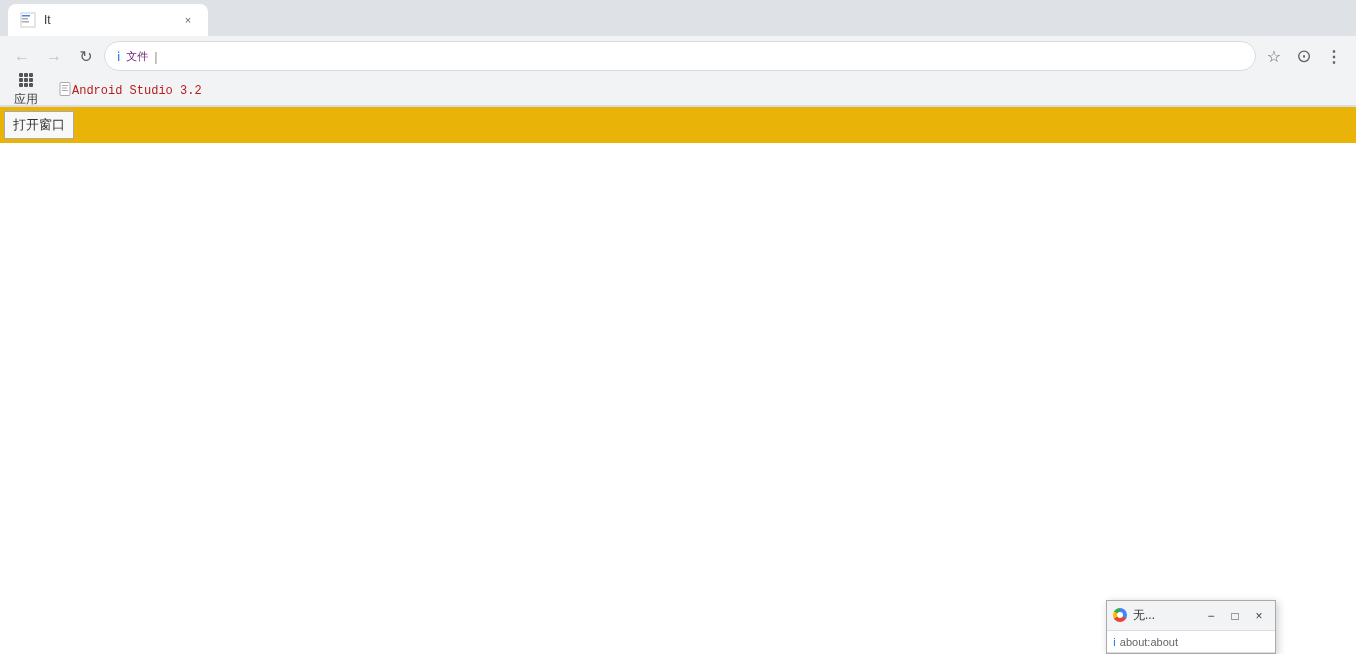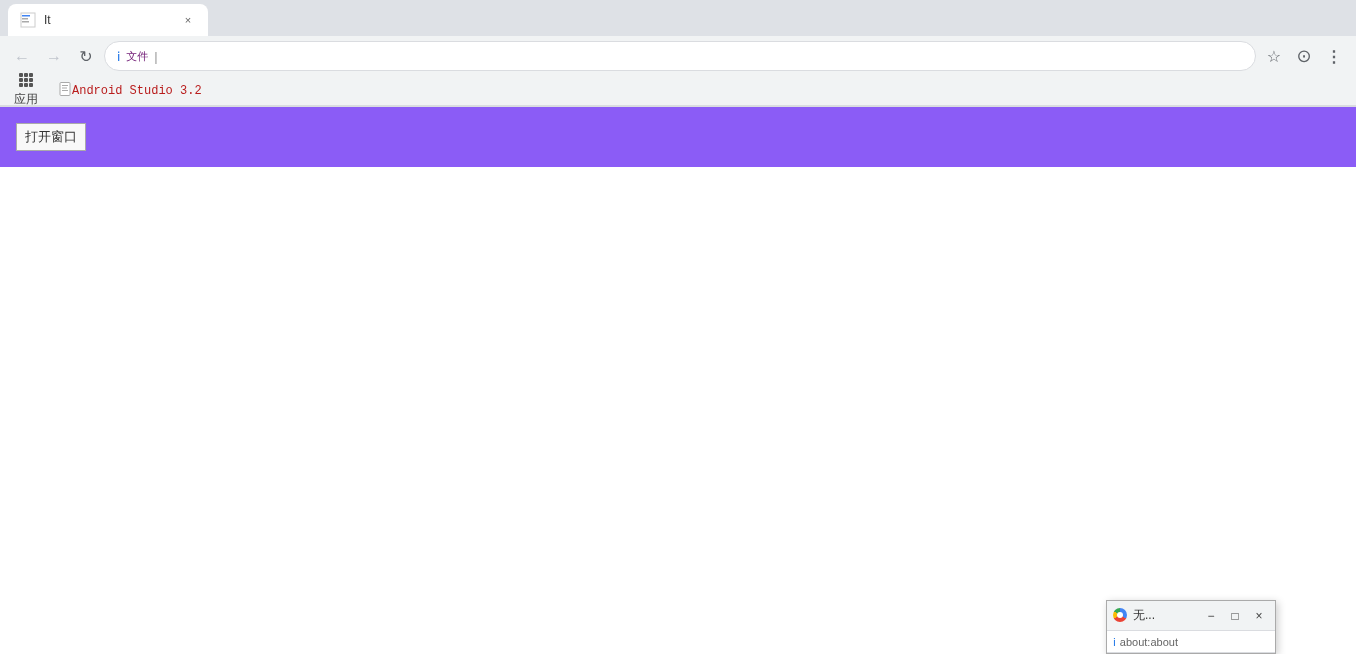--- a/index.html
+++ b/index.html
@@ -191,23 +191,23 @@
       padding: 2px 6px;
       border-radius: 4px;
       cursor: pointer;
       font-size: 12px;
       color: #b91c1c;
       font-family: Liberation Mono, monospace;
     }
 
     
     .page-content {
-      background: #8b5cf6;
+      background: #eab308;
       width: 100%;
-      padding: 16px;
+      padding: 4px;
     }
 
     .open-window-btn {
       border: 1px solid #aaa;
       background: #f8f8f8;
       padding: 4px 8px;
       font-size: 13px;
       color: #333;
       cursor: pointer;
       font-family: Arial, sans-serif;

